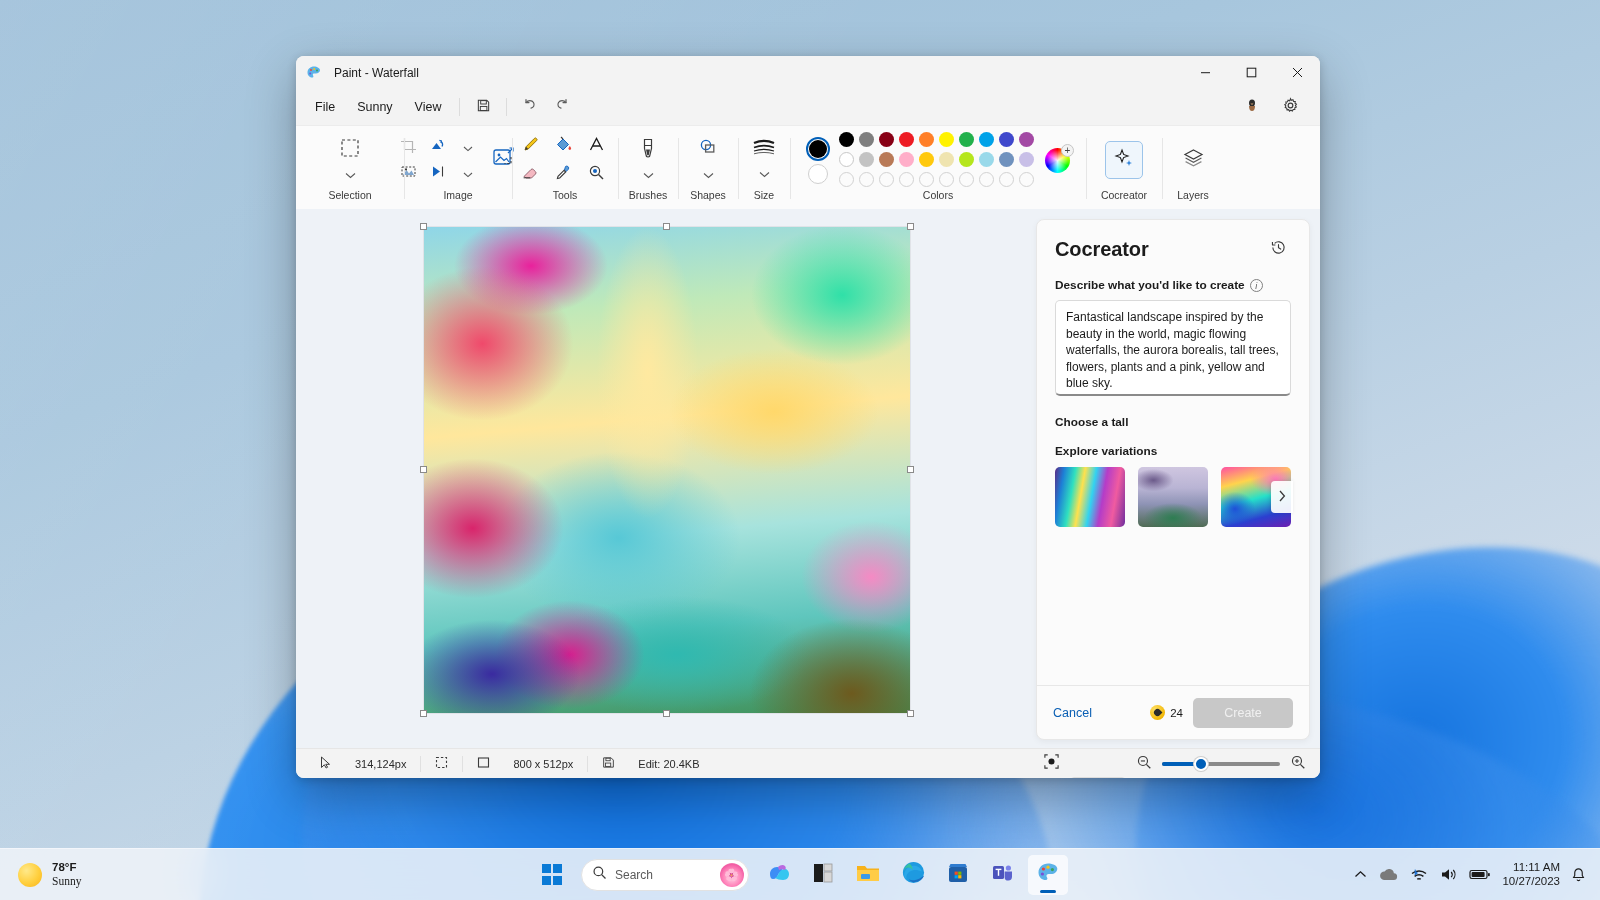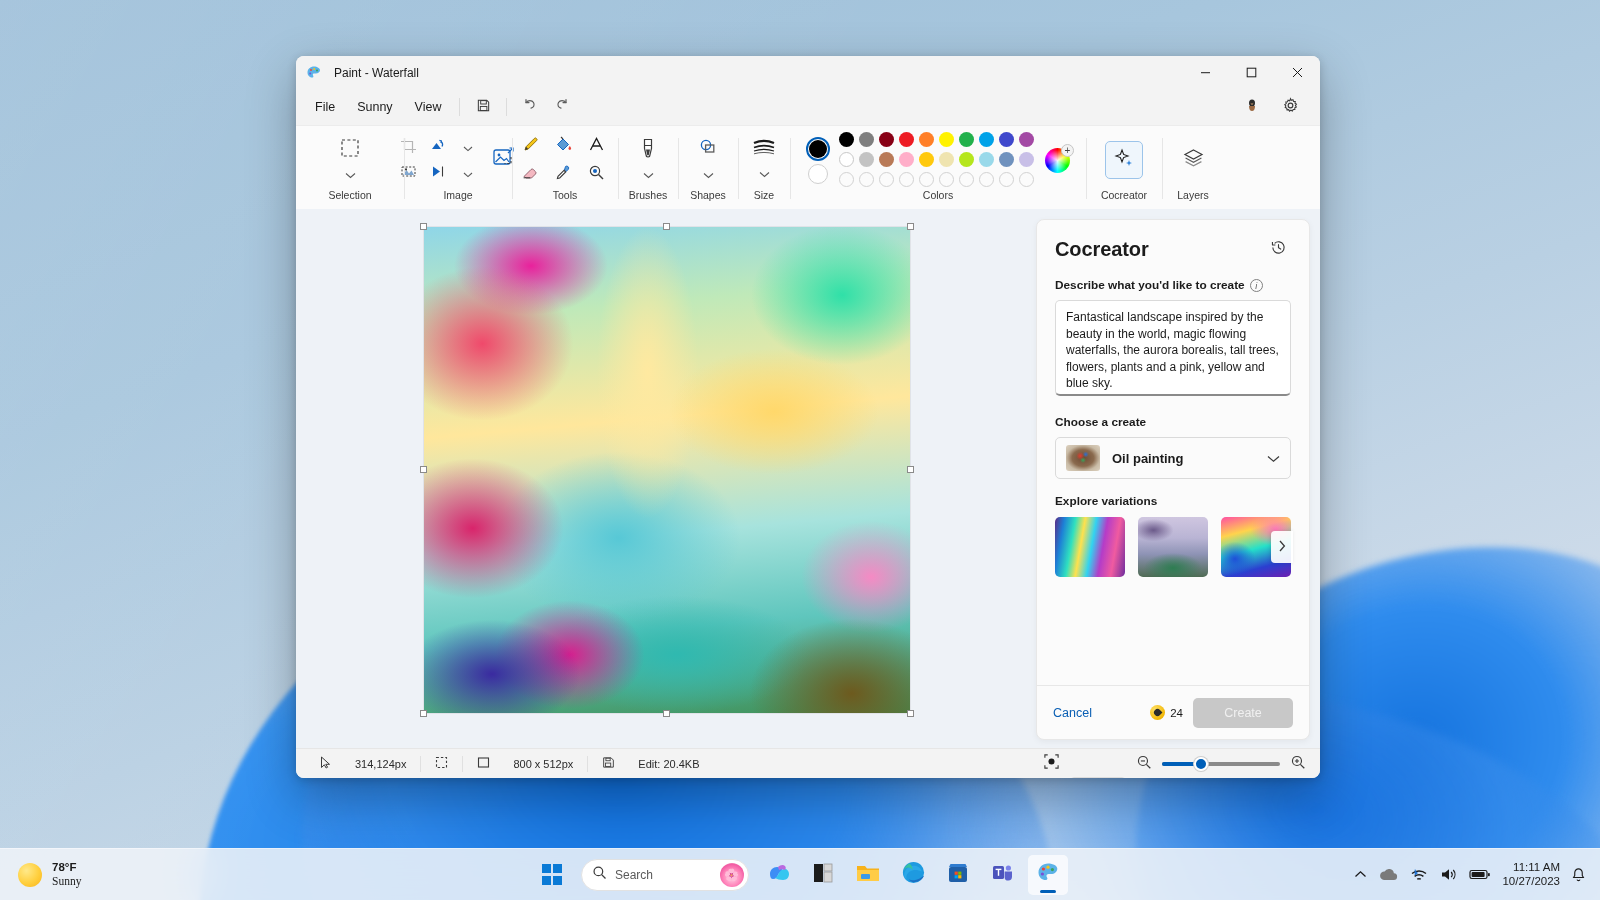--- a/index.html
+++ b/index.html
@@ -706,30 +706,21 @@
             </div>
           </div>
 
           <div class="cc-label">
             <span>Describe what you'd like to create</span>
             <span class="info-i">i</span>
           </div>
 
           <textarea class="cc-textarea" placeholder="Describe what you'd like to create" style="">Fantastical landscape inspired by the beauty in the world, magic flowing waterfalls, the aurora borealis, tall trees, flowers, plants and a pink, yellow and blue sky.</textarea>
 
-          <div class="cc-sub">Choose a create</div>
-          <div class="style-select">
-            <div class="style-thumb"></div>
-            <div class="style-name">Oil painting</div>
-            <span class="style-chev">
-              <svg width="13" height="8" viewBox="0 0 13 8">
-                  <path d="M1 1.5 L6.5 6.3 L12 1.5" fill="none" stroke="#3b3b3b" stroke-width="1.2"></path>
-                </svg>
-            </span>
-          </div>
+          <div class="cc-sub">Choose a tall</div>
 
           <div class="cc-sub">Explore variations</div>
           <div class="variations">
             <div class="varthumb var1"></div>
             <div class="varthumb var2"></div>
             <div class="varthumb var3"></div>
             <div class="var-next">
               <span>
                 <svg width="8" height="12" viewBox="0 0 8 12">
                     <path d="M2 1 L6.4 6 L2 11" fill="none" stroke="#3b3b3b" stroke-width="1.3"></path>

